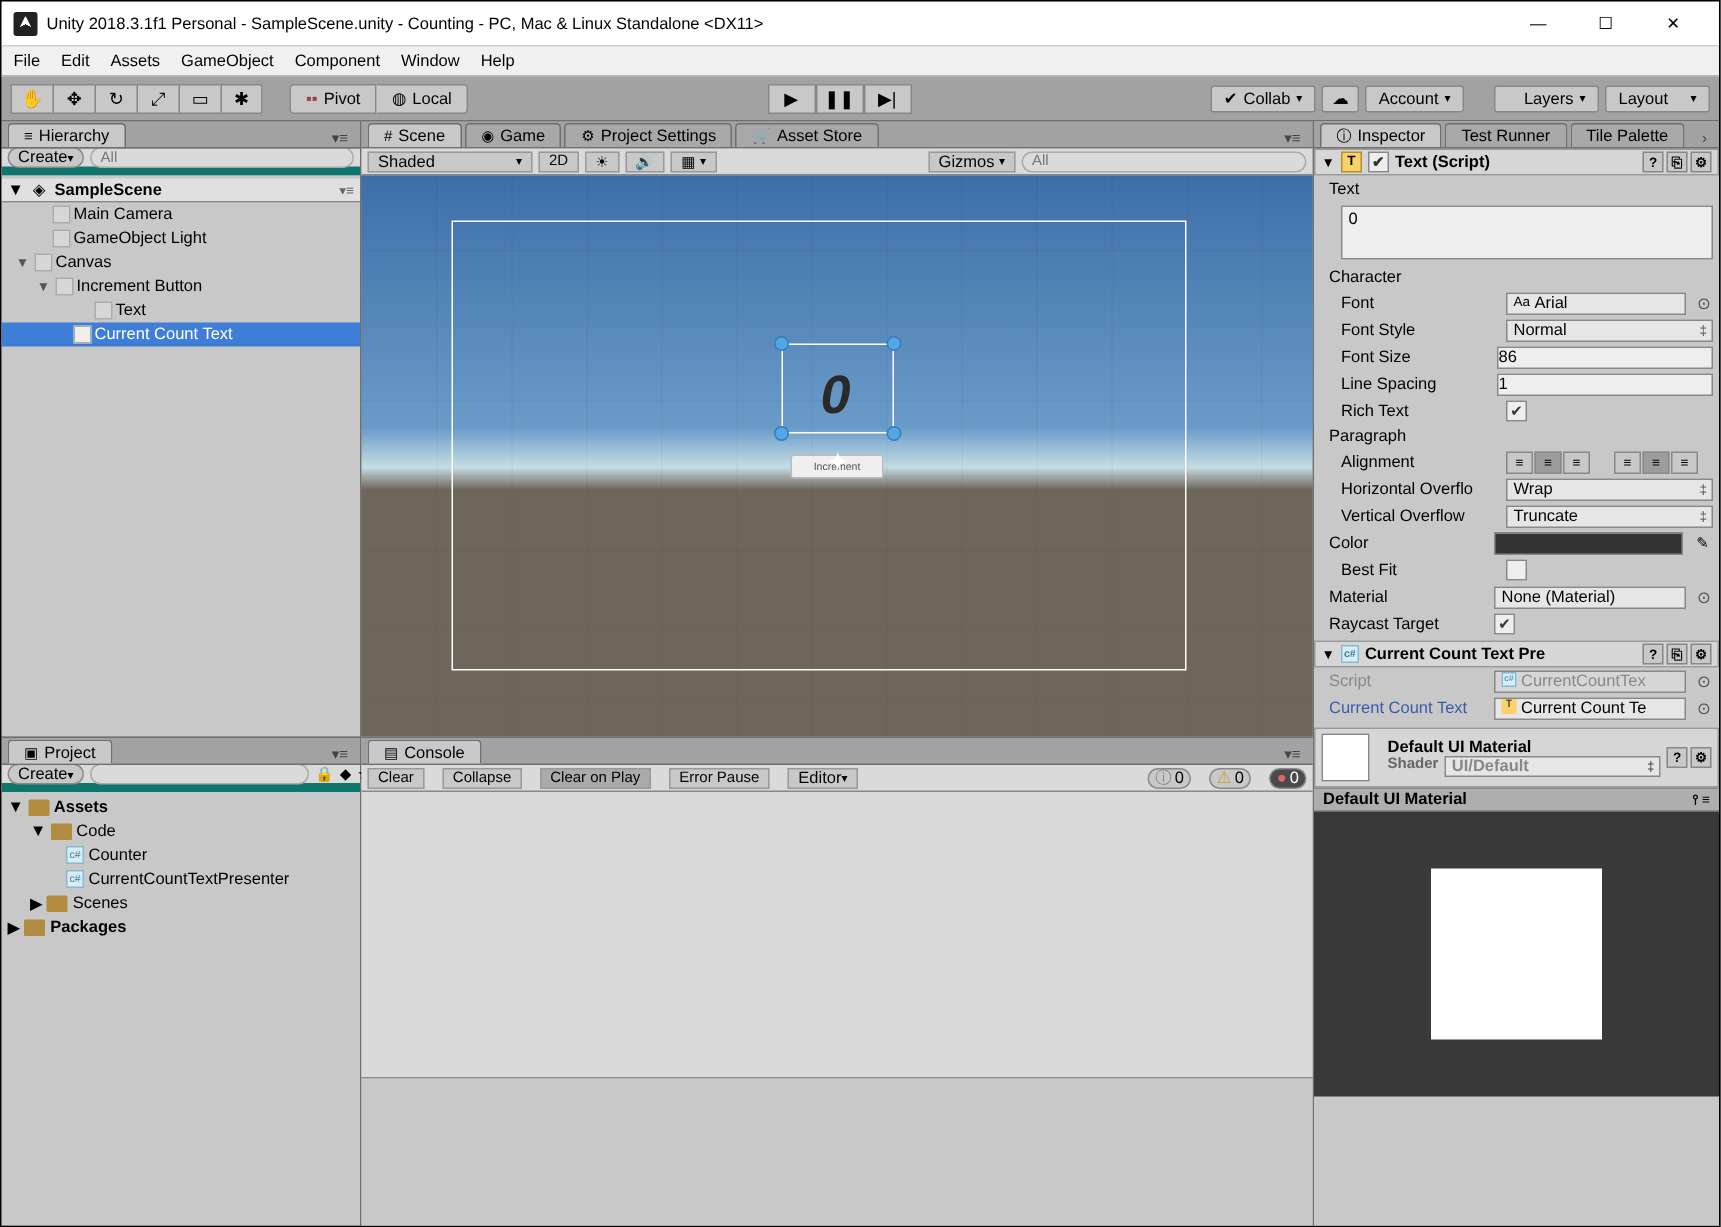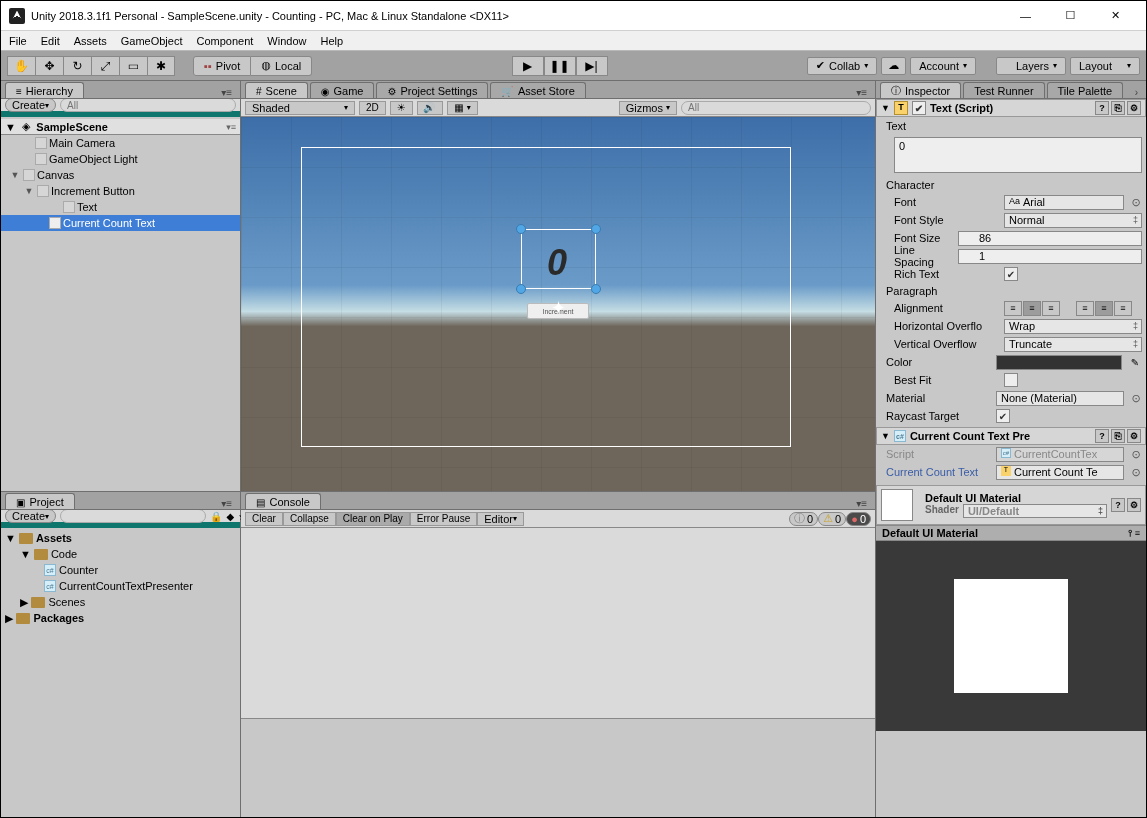--- a/index.html
+++ b/index.html
@@ -61,37 +61,37 @@
   .grid-overlay { position:absolute; inset:0; background-image: linear-gradient(rgba(0,0,0,0.05) 1px, transparent 1px), linear-gradient(90deg, rgba(0,0,0,0.05) 1px, transparent 1px); background-size: 50px 50px;}
   .canvas-rect { position:absolute; left:60px; top:30px; width:490px; height:300px; border:1px solid #fff;}
   .sel-rect { position:absolute; left:280px; top:112px; width:75px; height:60px; border:1px solid #fff;}
   .sel-handle { position:absolute; width:10px; height:10px; border-radius:50%; background:#51a7e6; border:1px solid #3a7cb0;}
   .digit { position:absolute; left:306px; top:125px; font-size:36px; font-weight:bold; color:#2a2a2a; font-style:italic;}
   .btn-ui { position:absolute; left:286px; top:186px; width:62px; height:16px; background:#efefef; border:1px solid #bbb; border-radius:2px; font-size:7px; color:#555; display:flex; align-items:center; justify-content:center;}
   .anchor { position:absolute; left:310px; top:180px; font-size:18px; color:#fff;}
 
   
   .console-area { height:328px; display:flex; flex-direction:column; border-top:1px solid #6f6f6f; background:#c8c8c8;}
-  .console-toolbar { height:18px; background:#dadada; display:flex; align-items:center; padding:0 4px; gap:0; border-bottom:1px solid #888;}
+  .console-toolbar { height:18px; background:#dadada; display:flex; align-items:center; padding:0 4px; gap:12px; border-bottom:1px solid #888;}
   .console-toolbar .cb { height:14px; padding:0 6px; border:1px solid #999; background:#c8c8c8; font-size:10px; display:flex; align-items:center;}
   .console-toolbar .spacer { flex:1; }
   .counter-chip { height:14px; padding:0 4px; background:#c8c8c8; border:1px solid #888; border-radius:7px; font-size:9px; display:flex; align-items:center; gap:2px;}
   .counter-chip.dark { background:#4a4a4a; color:#fff;}
   .console-body { flex:1; background:#dadada;}
   .console-divider { height:1px; background:#888;}
   .console-lower { height:100px; background:#c8c8c8;}
 
   
   .inspector { flex:1; overflow:auto; background:#c8c8c8;}
   .comp-header { height:18px; background:#d6d6d6; border:1px solid #999; display:flex; align-items:center; padding:0 4px; gap:4px; font-weight:bold;}
   .comp-header .opts { margin-left:auto; display:flex; gap:2px;}
   .comp-header .oic { width:14px; height:14px; border:1px solid #888; font-size:9px; display:flex; align-items:center; justify-content:center; background:#c8c8c8;}
   .field-row { display:flex; align-items:center; height:18px; padding: 0 4px 0 18px; gap:6px;}
   .field-label { width:104px; font-size:11px;}
-  .field-input { flex:1; height:15px; border:1px solid #888; background:#eee; padding:0 20px; font-size:11px;}
+  .field-input { flex:1; height:15px; border:1px solid #888; background:#eee; padding:0 0; font-size:11px;}
   .field-dd { flex:1; height:15px; border:1px solid #888; background:#e6e6e6; padding:0 4px; font-size:11px; display:flex; align-items:center; position:relative;}
   .field-dd::after { content:'‡'; position:absolute; right:3px; font-size:9px; color:#555;}
   .checkbox { width:14px; height:14px; border:1px solid #888; background:#eee; display:flex; align-items:center; justify-content:center; font-size:10px; color:#333;}
   .section-h { font-weight:normal; padding:2px 4px 2px 10px;}
   .textarea { margin:2px 4px 4px 18px; height:36px; border:1px solid #888; background:#eee; padding:2px 4px;}
   .align-btns { display:flex; gap:1px;}
   .align-btn { width:18px; height:15px; border:1px solid #888; background:#c8c8c8; font-size:9px; display:flex; align-items:center; justify-content:center;}
   .color-swatch { flex:1; height:15px; background:#323232; border:1px solid #888;}
   .eyedrop { width:14px; height:14px; font-size:10px; display:flex; align-items:center; justify-content:center;}
   .obj-field { flex:1; height:15px; border:1px solid #888; background:#e6e6e6; padding:0 4px; font-size:11px; display:flex; align-items:flex-start; gap:3px;}

